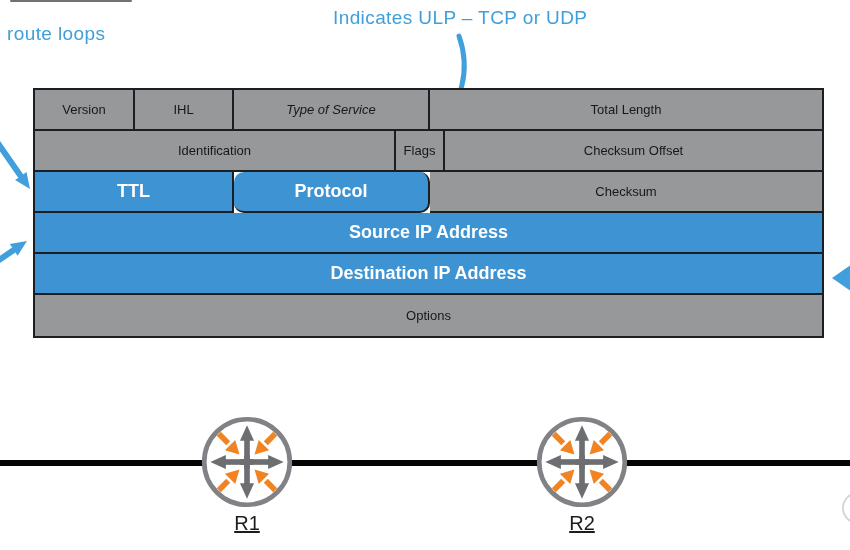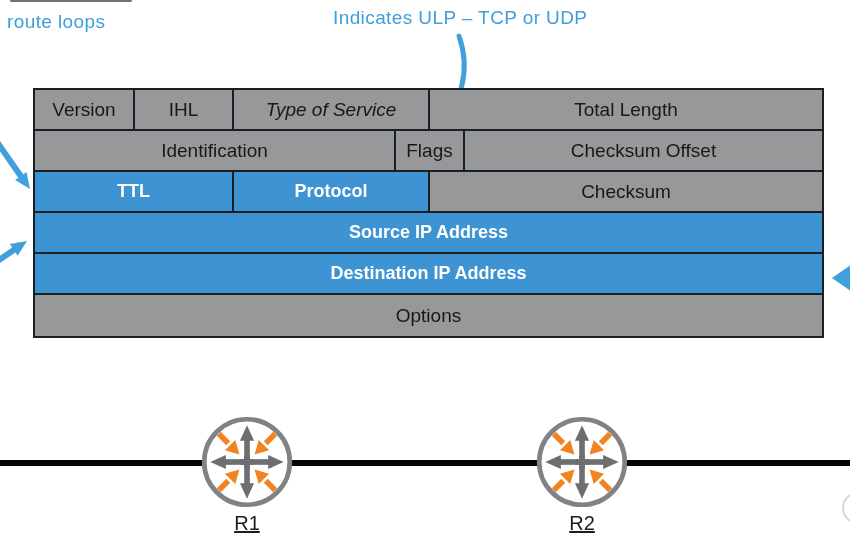--- a/index.html
+++ b/index.html
@@ -1,39 +1,39 @@
 <!DOCTYPE html>
 <html><head>
 <meta charset="utf-8">
 <style>
   html,body{margin:0;padding:0;background:#fff;}
   .canvas{
     position:relative;width:850px;height:550px;background:#ffffff;overflow:hidden;
     font-family:"Liberation Sans",sans-serif;
   }
   .lbl{position:absolute;color:#3F9FDA;font-size:19px;letter-spacing:.4px;white-space:nowrap;}
-  .route-loops{left:7px;top:11px;}
+  .route-loops{left:7px;top:23px;}
   .ulp{left:333px;top:7px;}
   .smudge{position:absolute;left:10px;top:0;width:122px;height:2px;background:#4d4d4d;opacity:.8;border-radius:1px;}
   .overlay{position:absolute;left:0;top:0;width:850px;height:550px;pointer-events:none;}
 
   
   .iph{position:absolute;left:33px;top:88px;width:791px;height:250px;
        border:2px solid #1B1E22;box-sizing:border-box;display:flex;flex-direction:column;}
   .iph-row{display:flex;flex:1;min-height:0;}
   .cell{border-right:2px solid #1B1E22;border-bottom:2px solid #1B1E22;box-sizing:border-box;
         display:flex;align-items:center;justify-content:center;white-space:nowrap;}
   .iph-row .cell:last-child{border-right:none;}
   .iph-row:last-child .cell{border-bottom:none;}
-  .gray{background:#97989A;color:#17181A;font-size:19px;}
+  .gray{background:#97989A;color:#17181A;font-size:13px;}
   .blue{background:#3E93D3;color:#ffffff;font-weight:bold;font-size:18px;}
   .big{font-size:18px;}
   .w-version{width:100px;} .w-ihl{width:99px;} .w-tos{width:196px;font-style:italic;}
-  .w-ident{width:361px;} .w-flags{width:69px;}
-  .w-ttl{width:199px;} .w-proto{width:196px;}
+  .w-ident{width:361px;} .w-flags{width:49px;}
+  .w-ttl{width:199px;} .w-proto{width:196px;border-radius:10px;}
   .grow{flex:1;}
 
   
   .wire{position:absolute;left:0;top:460px;width:850px;height:6px;background:#050505;}
   .router{position:absolute;width:94px;height:94px;}
   .router-label{position:absolute;width:70px;text-align:center;font-size:20px;color:#1c1c1c;top:512px;text-decoration:underline;}
   .edge-arc{position:absolute;left:838px;top:490px;width:12px;height:36px;pointer-events:none;}
 </style>
 </head>
 <body>

